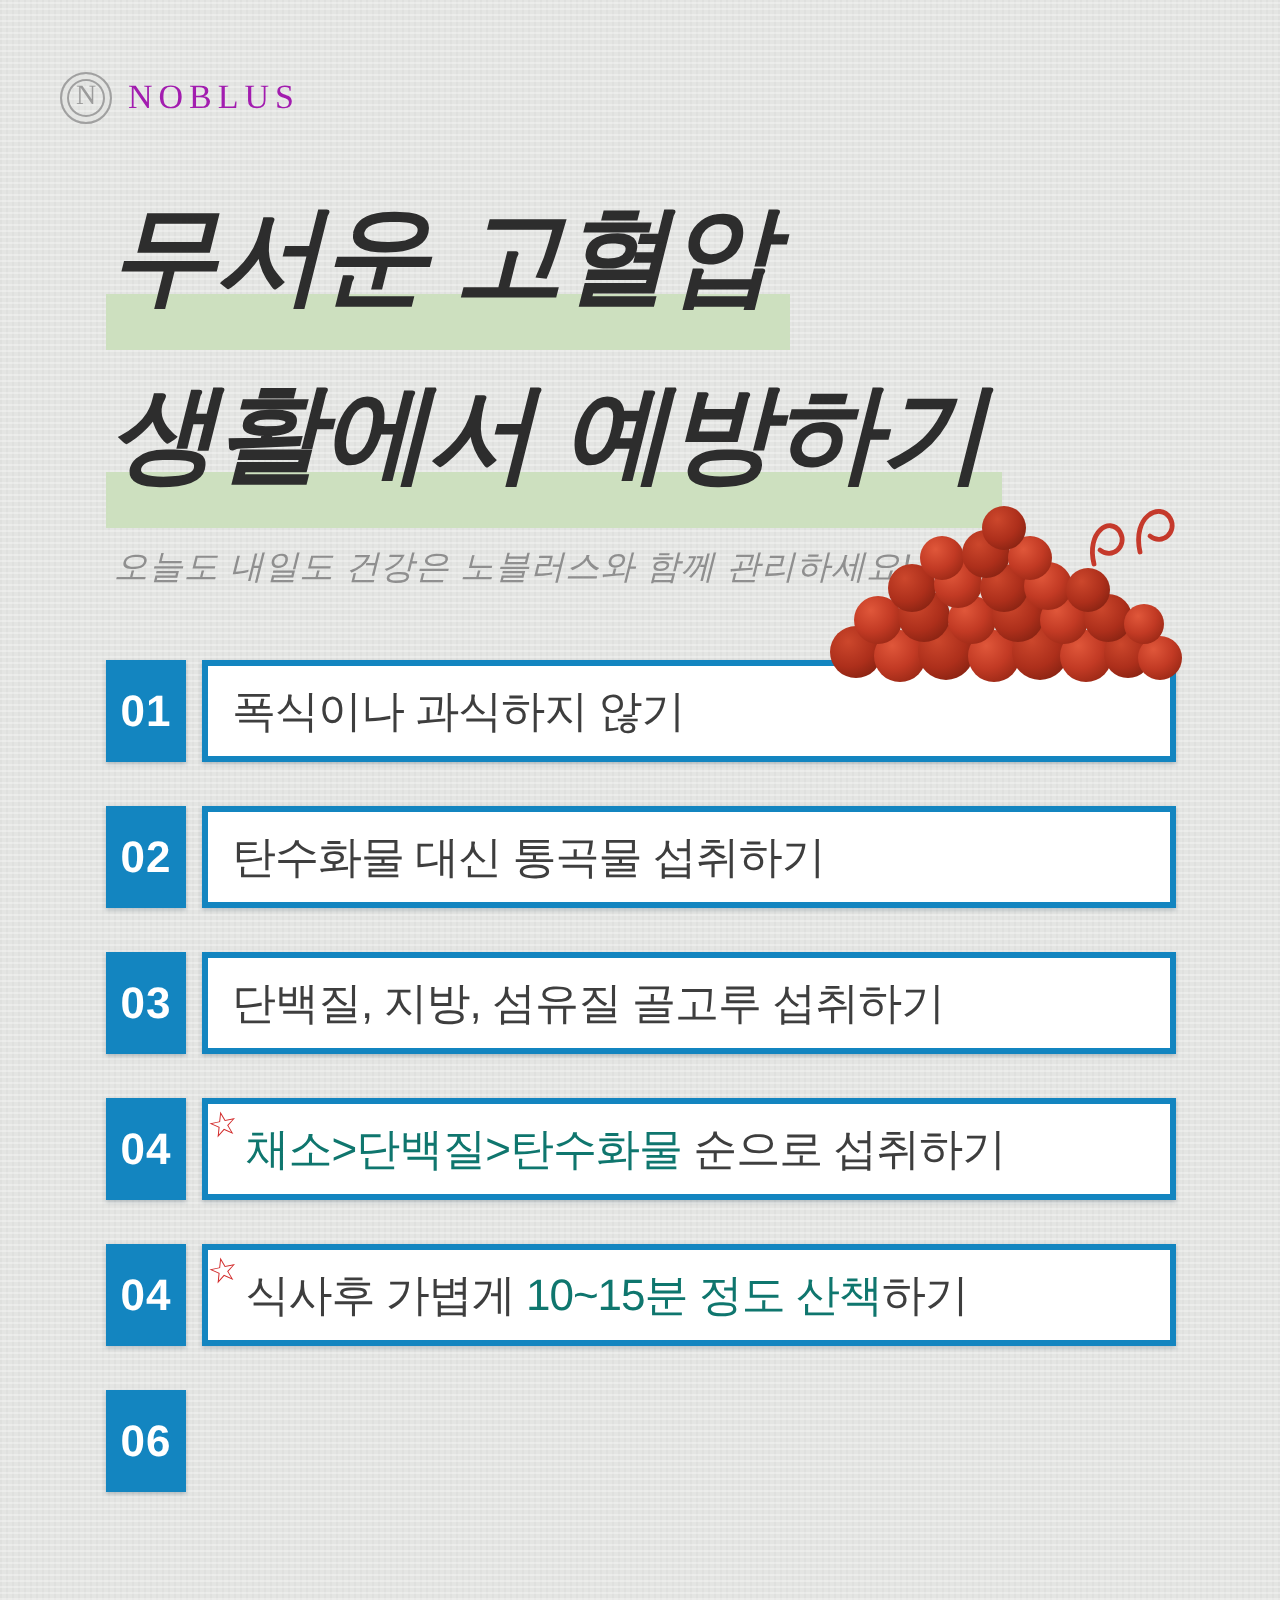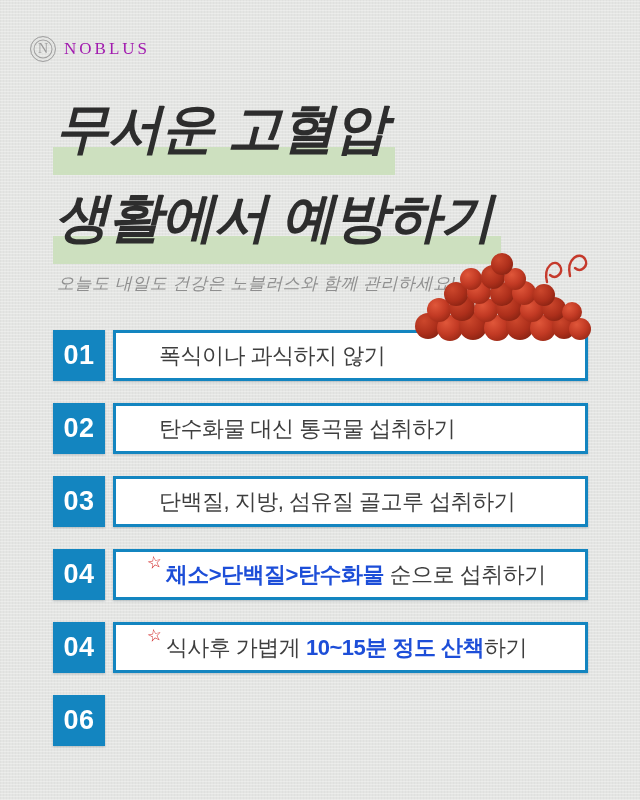--- a/index.html
+++ b/index.html
@@ -35,40 +35,40 @@
   
   .subtitle { position:absolute; top:272px; left:57px; font-size:17px; color:#8f8f8f; font-style:italic; letter-spacing:0.5px; }
 
   
   .berries { position:absolute; top:250px; left:412px; width:185px; height:95px; z-index:3; }
 
   
   .list { position:absolute; top:330px; left:53px; right:52px; }
   .row { display:flex; align-items:stretch; height:51px; margin-bottom:22px; }
   .num {
-    width:52px; background:#1385c0; color:#ffffff;
+    width:40px; background:#1385c0; color:#ffffff;
     display:flex; align-items:center; justify-content:center;
-    font-size:27px; font-weight:bold; letter-spacing:0.5px;
+    font-size:22px; font-weight:bold; letter-spacing:0.5px;
     box-shadow:0 1px 2px rgba(30,60,80,.25);
   }
   .box {
     flex:1; margin-left:8px; background:#ffffff;
     border:3px solid #1385c0;
     box-shadow:0 1px 2px rgba(30,60,80,.25);
     display:flex; align-items:center;
-    padding-left:43px; padding-right:10px;
+    padding-left:12px; padding-right:10px;
     font-size:22px; color:#3e3e3e; letter-spacing:-0.5px;
     position:relative; white-space:pre;
   }
   .box .star {
     color:#d22b2b; font-size:17px; line-height:1;
     position:relative; top:-12px; left:-12px; margin-right:-8px;
     display:inline-block; transform:rotate(-12deg);
   }
-  .seg.green { color:#1d4ed8; font-weight:bold; }
+  .seg.green { color:#0f766e; font-weight:normal; }
 </style>
 </head>
 <body>
 
 <div class="logo">
   <span class="logo-circle">N</span>
   <span class="logo-text">NOBLUS</span>
 </div>
 
 <div class="title">

